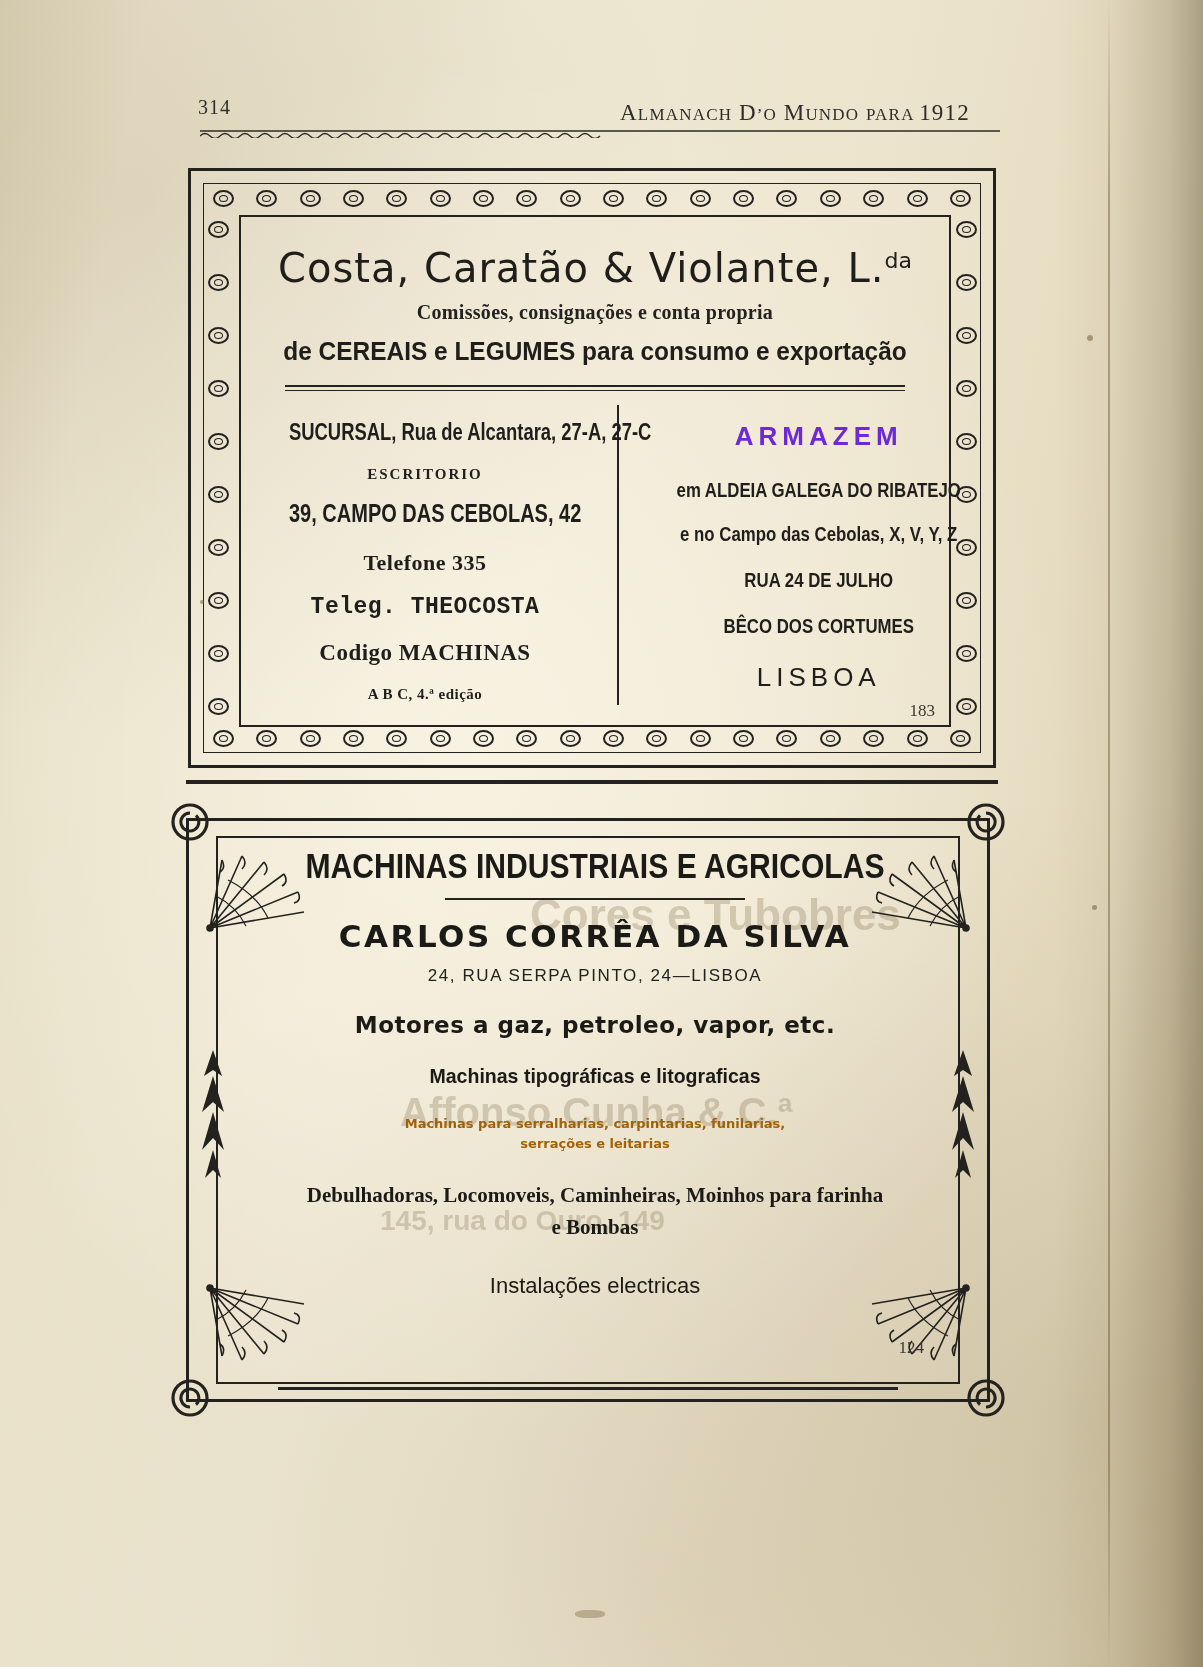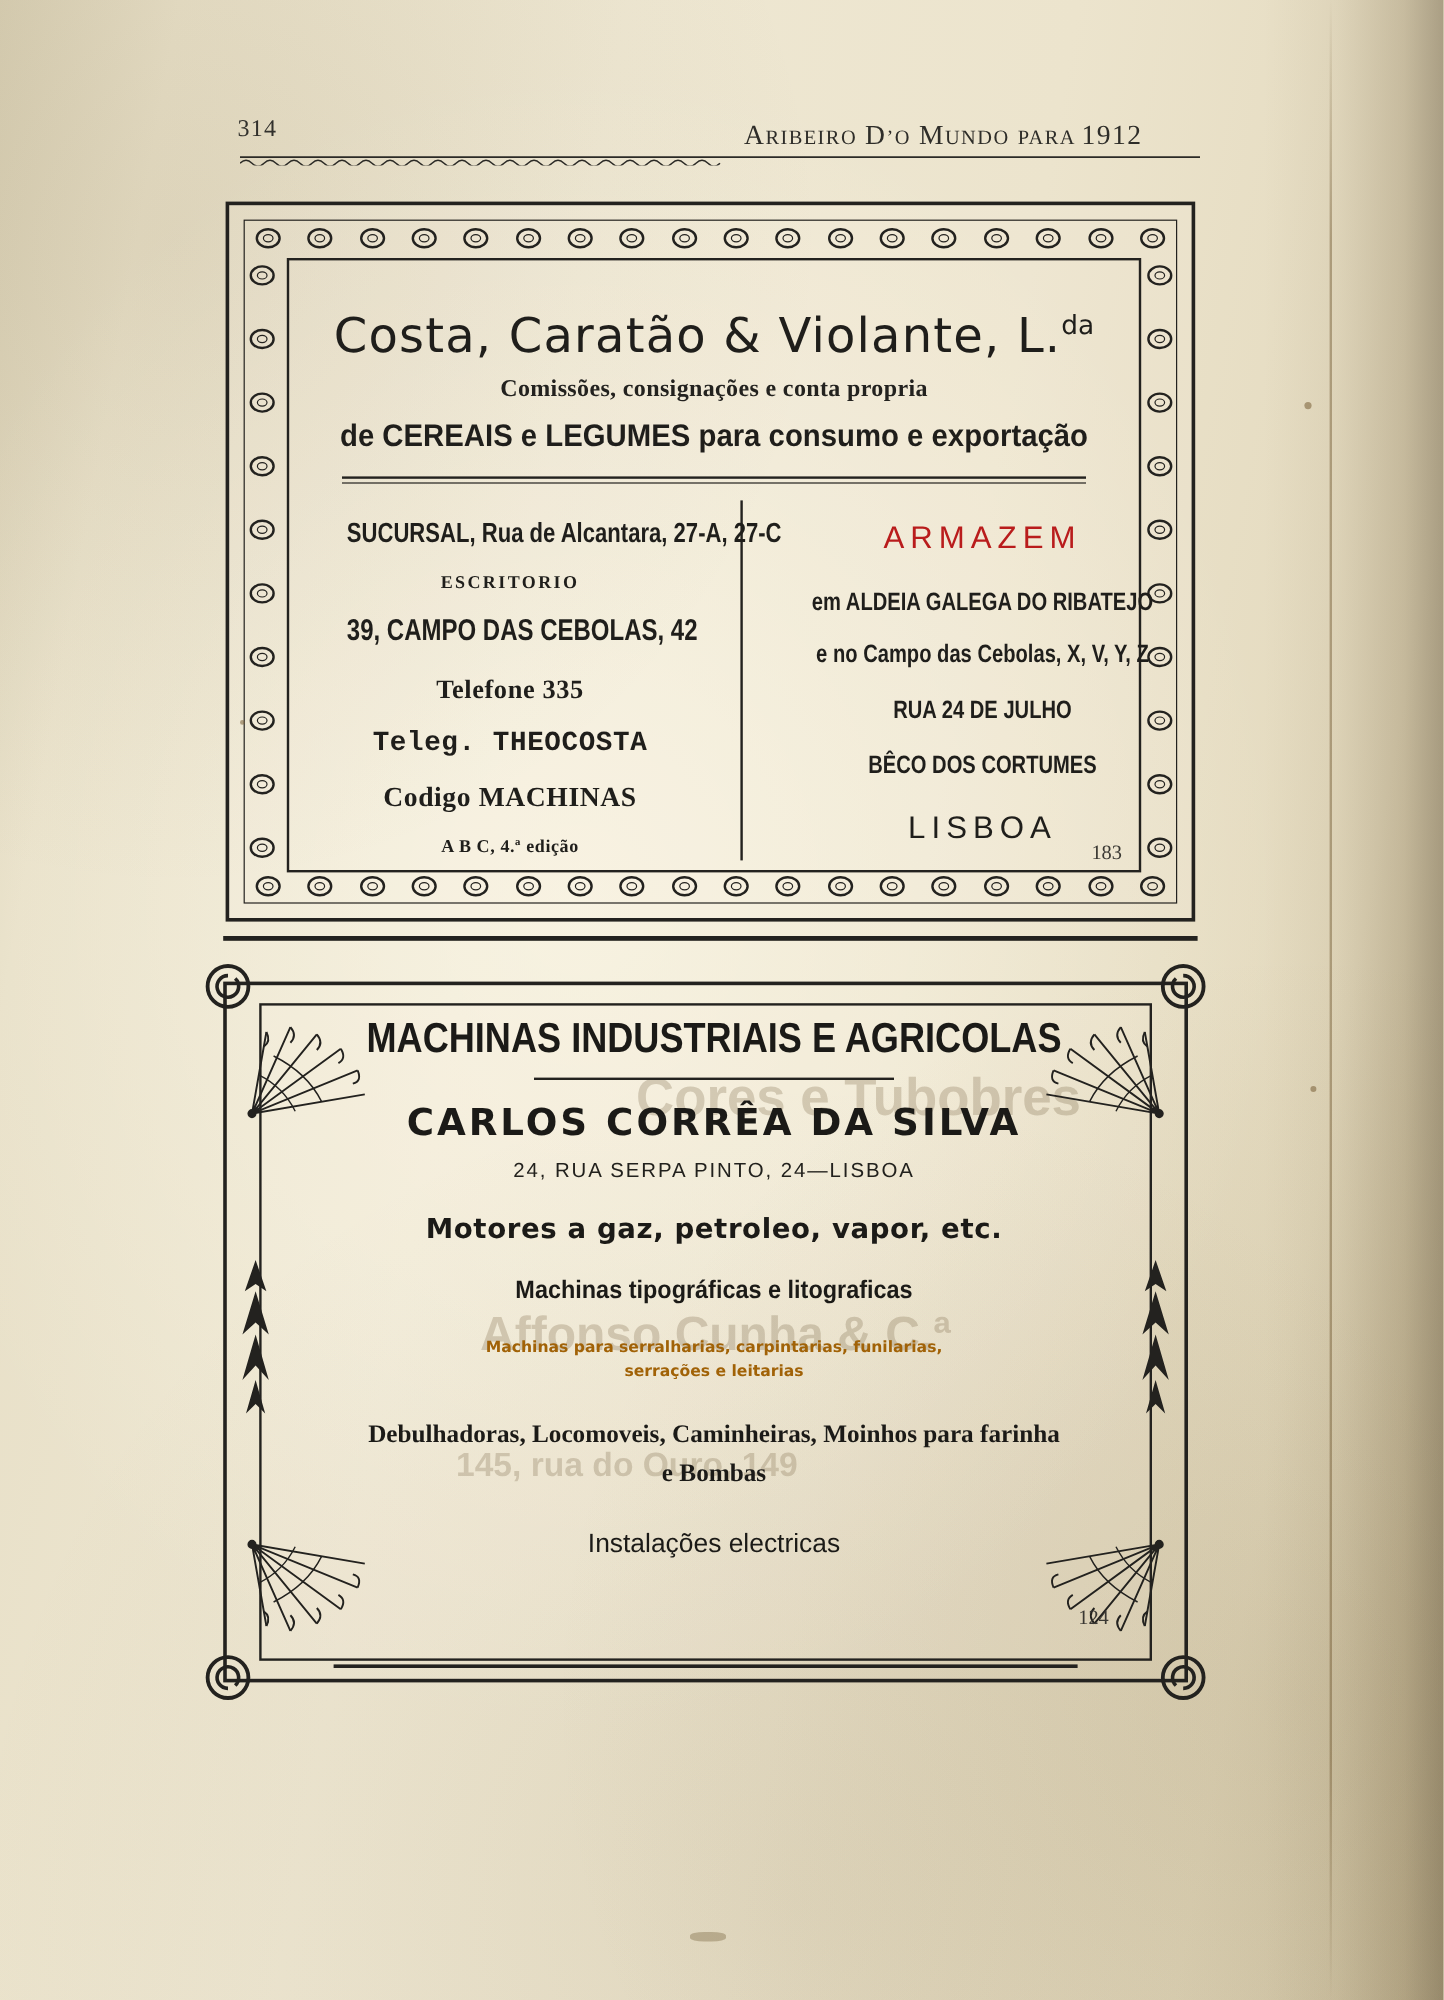--- a/index.html
+++ b/index.html
@@ -132,21 +132,21 @@
     border:1px solid #23221f;
     border-radius:50%;
   }
 
   .ad1-body {
     position: absolute;
     left: 48px; top: 44px;
     width: 712px; height: 512px;
     border: 2px solid #23221f;
     box-sizing: border-box;
-    padding: 28px 14px;
+    padding: 16px 14px;
   }
 
   .firm {
     text-align: center;
     font-family: "DejaVu Sans", sans-serif;
     font-size: 40px;
     letter-spacing: 1px;
     color: #1f1e1b;
     margin-top: 12px;
     white-space: nowrap;
@@ -212,21 +212,21 @@
     white-space: nowrap;
   }
   .l1 { font-size: 23px; margin-top: 14px; color:#1f1e1b; }
   .l2 { font-family:"Liberation Serif", serif; font-weight:bold; font-size: 15px; letter-spacing: 2px; margin-top: 20px; color:#1f1e1b;text-align:center;}
   .l3 { font-size: 25px; margin-top: 16px; color:#1f1e1b; }
   .l4 { font-family:"Liberation Serif", serif; font-weight:bold; font-size:22px; margin-top: 22px; letter-spacing:.5px; color:#1f1e1b; }
   .l5 { font-family:Liberation Mono, monospace; font-weight:bold; font-size:23px; margin-top: 18px; letter-spacing:.5px; color:#1f1e1b;}
   .l6 { font-family:"Liberation Serif", serif; font-weight:bold; font-size:23px; margin-top: 20px; letter-spacing:.5px; color:#1f1e1b;}
   .l7 { font-family:"Liberation Serif", serif; font-weight:bold; font-size:15px; margin-top: 20px; letter-spacing:.5px; color:#1f1e1b;}
 
-  .r1t { font-family:"Liberation Sans", sans-serif; font-size: 26px; letter-spacing: 5px; margin-top: 16px; color:#b91c1c; }
+  .r1t { font-family:"Liberation Sans", sans-serif; font-size: 26px; letter-spacing: 5px; margin-top: 16px; color:#6d28d9;font-weight:bold; }
   .r2t { font-size: 21px; margin-top: 26px; color:#1f1e1b; }
   .r3t { font-size: 21px; margin-top: 20px; color:#1f1e1b; }
   .r4t { font-size: 21px; margin-top: 22px; color:#1f1e1b; }
   .r5t { font-size: 21px; margin-top: 22px; color:#1f1e1b; }
   .r6t { font-family:"Liberation Sans", sans-serif; font-size: 26px; letter-spacing: 5px; margin-top: 24px; color:#1f1e1b; transform:none;}
 
   .ad1-num {
     position:absolute;
     right: 14px; bottom: 4px;
     font-size: 17px;
@@ -378,21 +378,21 @@
 
 <div class="sheet">
 
   <div class="ghost" style="left:530px; top:890px; font-size:44px; transform:scaleX(1.0);">Cores e Tubobres</div>
   <div class="ghost" style="left:400px; top:1090px; font-size:40px;">Affonso Cunha &amp; C.ª</div>
   <div class="ghost" style="left:380px; top:1205px; font-size:28px;">145, rua do Ouro, 149</div>
 
   <div class="folio">314</div>
 
   <div class="running-head">
-    <span class="lg">A</span><span class="sc">RIBEIRO</span>
+    <span class="lg">A</span><span class="sc">LMANACH</span>
     <span class="lg"> D</span><span class="sc">’O</span>
     <span class="lg"> M</span><span class="sc">UNDO</span>
     <span class="sc"> PARA </span><span class="lg">1912</span>
   </div>
 
   <div class="head-rule">
     <svg width="800" height="10" viewBox="0 0 800 10">
       <path d="M0 3 H800" stroke="#2b2a26" stroke-width="1.4" fill="none"></path>
       <path d="M0 8 q5 -5 10 0 q5 5 10 0 q5 -5 10 0 q5 5 10 0 q5 -5 10 0 q5 5 10 0 q5 -5 10 0 q5 5 10 0 q5 -5 10 0 q5 5 10 0 q5 -5 10 0 q5 5 10 0 q5 -5 10 0 q5 5 10 0 q5 -5 10 0 q5 5 10 0 q5 -5 10 0 q5 5 10 0 q5 -5 10 0 q5 5 10 0 q5 -5 10 0 q5 5 10 0 q5 -5 10 0 q5 5 10 0 q5 -5 10 0 q5 5 10 0 q5 -5 10 0 q5 5 10 0 q5 -5 10 0 q5 5 10 0 q5 -5 10 0 q5 5 10 0 q5 -5 10 0 q5 5 10 0 q5 -5 10 0 q5 5 10 0 q5 -5 10 0 q5 5 10 0 q5 -5 10 0 q5 5 10 0" stroke="#2b2a26" stroke-width="1.2" fill="none"></path>
     </svg>

